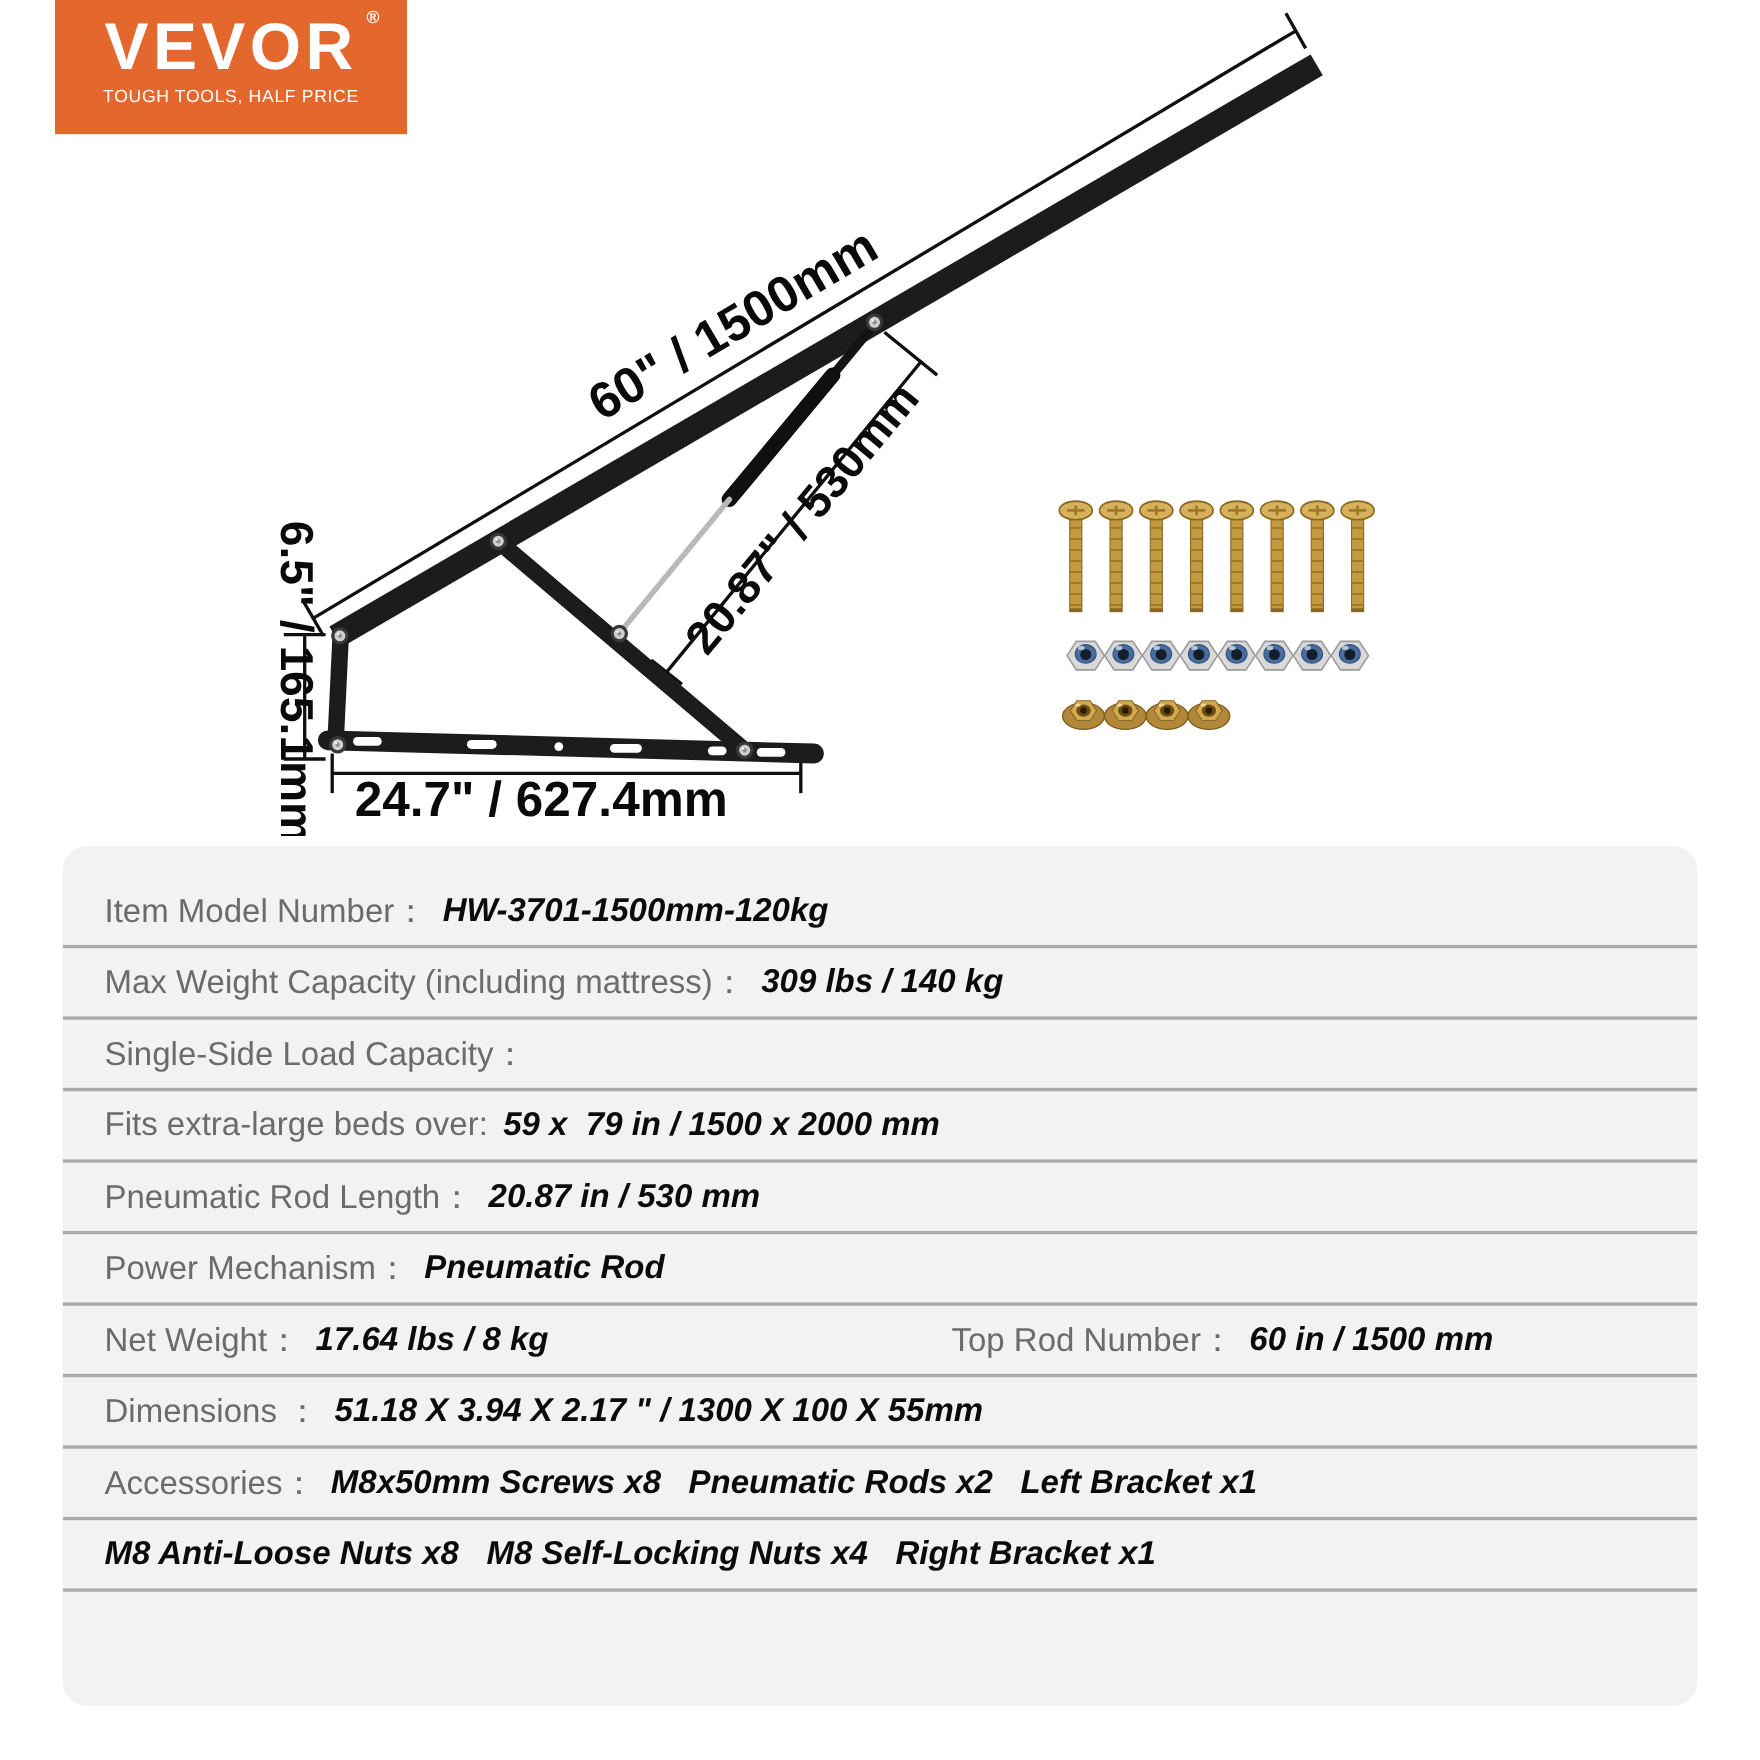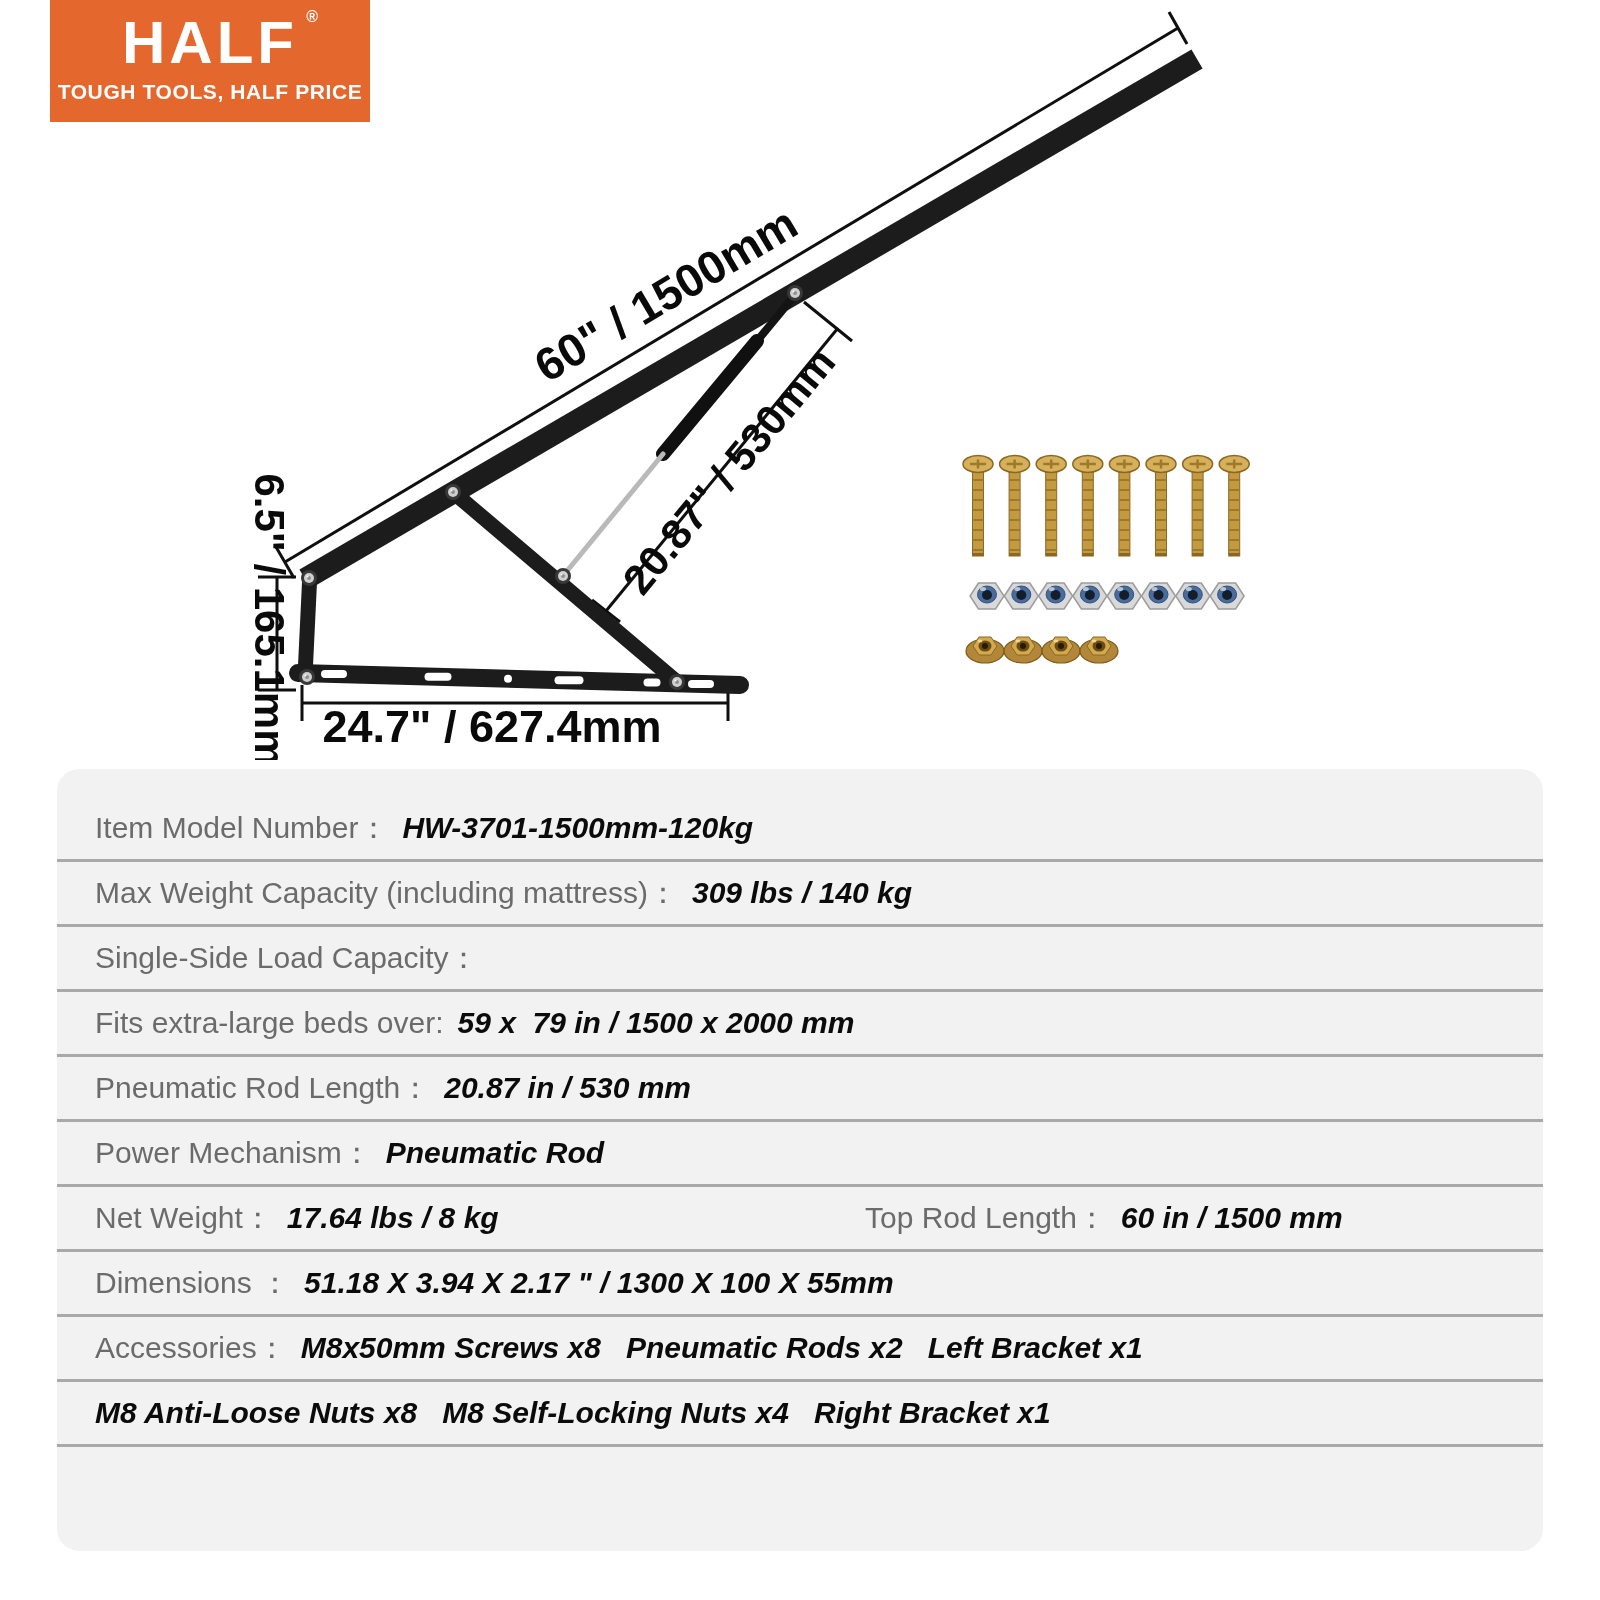--- a/index.html
+++ b/index.html
@@ -5,21 +5,21 @@
   html,body{margin:0;padding:0;background:#ffffff;}
   .canvas{position:relative;width:1600px;height:1600px;background:#ffffff;overflow:hidden;
           font-family:"Liberation Sans","DejaVu Sans",sans-serif;}
 
   
   .logo{position:absolute;left:50px;top:0;width:320px;height:122px;background:#E4682E;
         color:#fff;text-align:center;}
   .brand{position:relative;display:inline-block;font-size:60px;font-weight:bold;
          letter-spacing:4px;margin-top:13px;line-height:1;}
   .reg{position:absolute;right:-20px;top:-4px;font-size:16px;font-weight:bold;letter-spacing:0;}
-  .tagline{font-size:21px;font-weight:bold;letter-spacing:0.6px;margin-top:7px;}
+  .tagline{font-size:16px;font-weight:normal;letter-spacing:0.6px;margin-top:7px;}
 
   
   .diagram{position:absolute;left:0;top:0;}
   .dim-label{font-weight:bold;fill:#0A0A0A;}
 
   
   .panel{position:absolute;left:57px;top:769px;width:1486px;height:782px;background:#F2F2F2;
          border-radius:22px;box-sizing:border-box;padding-top:28px;font-size:30px;overflow:hidden;}
   .row{height:65px;box-sizing:border-box;border-bottom:3px solid #A9A9A9;
        display:flex;align-items:center;padding:0 24px 0 38px;white-space:nowrap;}
@@ -30,21 +30,21 @@
   .w770{width:770px;}
   .w920{width:920px;}
 </style>
 </head>
 <body>
 
 <div class="canvas">
 
   <div class="logo">
     <div class="brand">
-      <span>HALF</span><span class="reg">®</span>
+      <span>VEVOR</span><span class="reg">®</span>
     </div>
     <div class="tagline">TOUGH TOOLS, HALF PRICE</div>
   </div>
 
   <svg class="diagram" width="1600" height="760" viewBox="0 0 1600 760">
     <defs>
       <g id="screw-sym">
         <rect x="-5.5" y="7" width="11" height="85" fill="#C49A41" stroke="#8A6823" stroke-width="1"></rect>
         <path d="M-5.5 16 H5.5 M-5.5 26 H5.5 M-5.5 36 H5.5 M-5.5 46 H5.5 M-5.5 56 H5.5 M-5.5 66 H5.5 M-5.5 76 H5.5 M-5.5 86 H5.5" stroke="#9C7A2A" stroke-width="2" fill="none"></path>
         <rect x="-5.5" y="89" width="11" height="3" fill="#8A6823"></rect>
@@ -179,21 +179,21 @@
       <span class="lbl">Power Mechanism：</span>
       <span class="val">Pneumatic Rod</span>
     </div>
 
     <div class="row">
       <div class="pair w770">
         <span class="lbl">Net Weight：</span>
         <span class="val">17.64 lbs / 8 kg</span>
       </div>
       <div class="pair">
-        <span class="lbl">Top Rod Length：</span>
+        <span class="lbl">Top Rod Number：</span>
         <span class="val">60 in / 1500 mm</span>
       </div>
     </div>
 
 
     <div class="row">
       <span class="lbl">Dimensions ：</span>
       <span class="val">51.18 X 3.94 X 2.17 " / 1300 X 100 X 55mm</span>
     </div>
 

